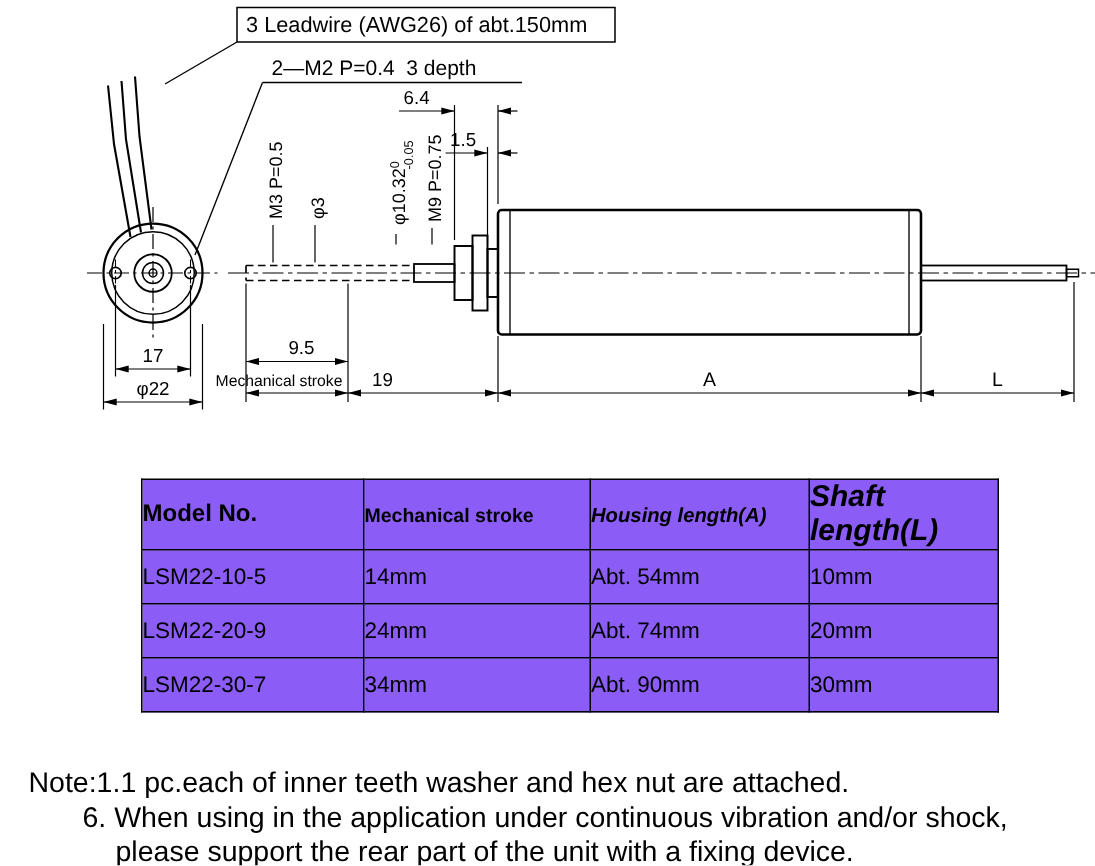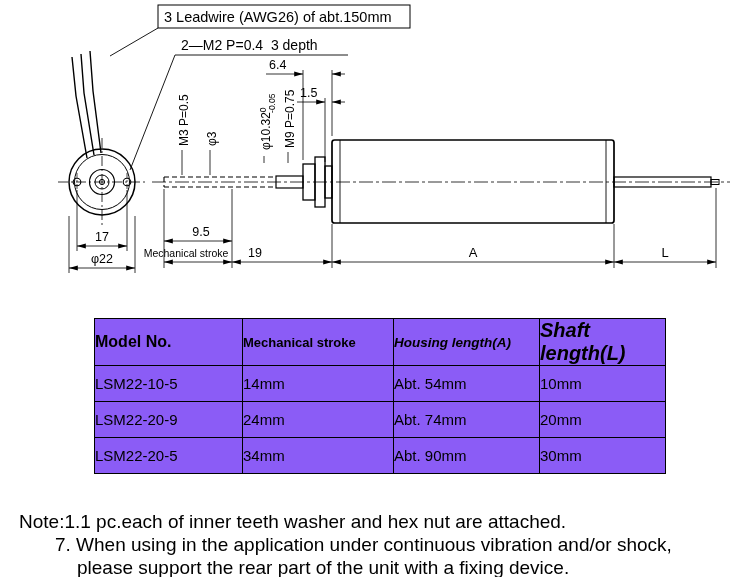--- a/index.html
+++ b/index.html
@@ -155,28 +155,28 @@
         <td>Abt. 54mm</td>
         <td>10mm</td>
       </tr>
       <tr>
         <td>LSM22-20-9</td>
         <td>24mm</td>
         <td>Abt. 74mm</td>
         <td>20mm</td>
       </tr>
       <tr>
-        <td>LSM22-20-5</td>
+        <td>LSM22-30-7</td>
         <td>34mm</td>
         <td>Abt. 90mm</td>
         <td>30mm</td>
       </tr>
     </tbody>
   </table>
 
   
   <div class="notes">
     <div>Note:1.1 pc.each of inner teeth washer and hex nut are attached.</div>
-    <div class="note-indent-1">7. When using in the application under continuous vibration and/or shock,</div>
+    <div class="note-indent-1">6. When using in the application under continuous vibration and/or shock,</div>
     <div class="note-indent-2">please support the rear part of the unit with a fixing device.</div>
   </div>
 
 </div>
 
 </body></html>

